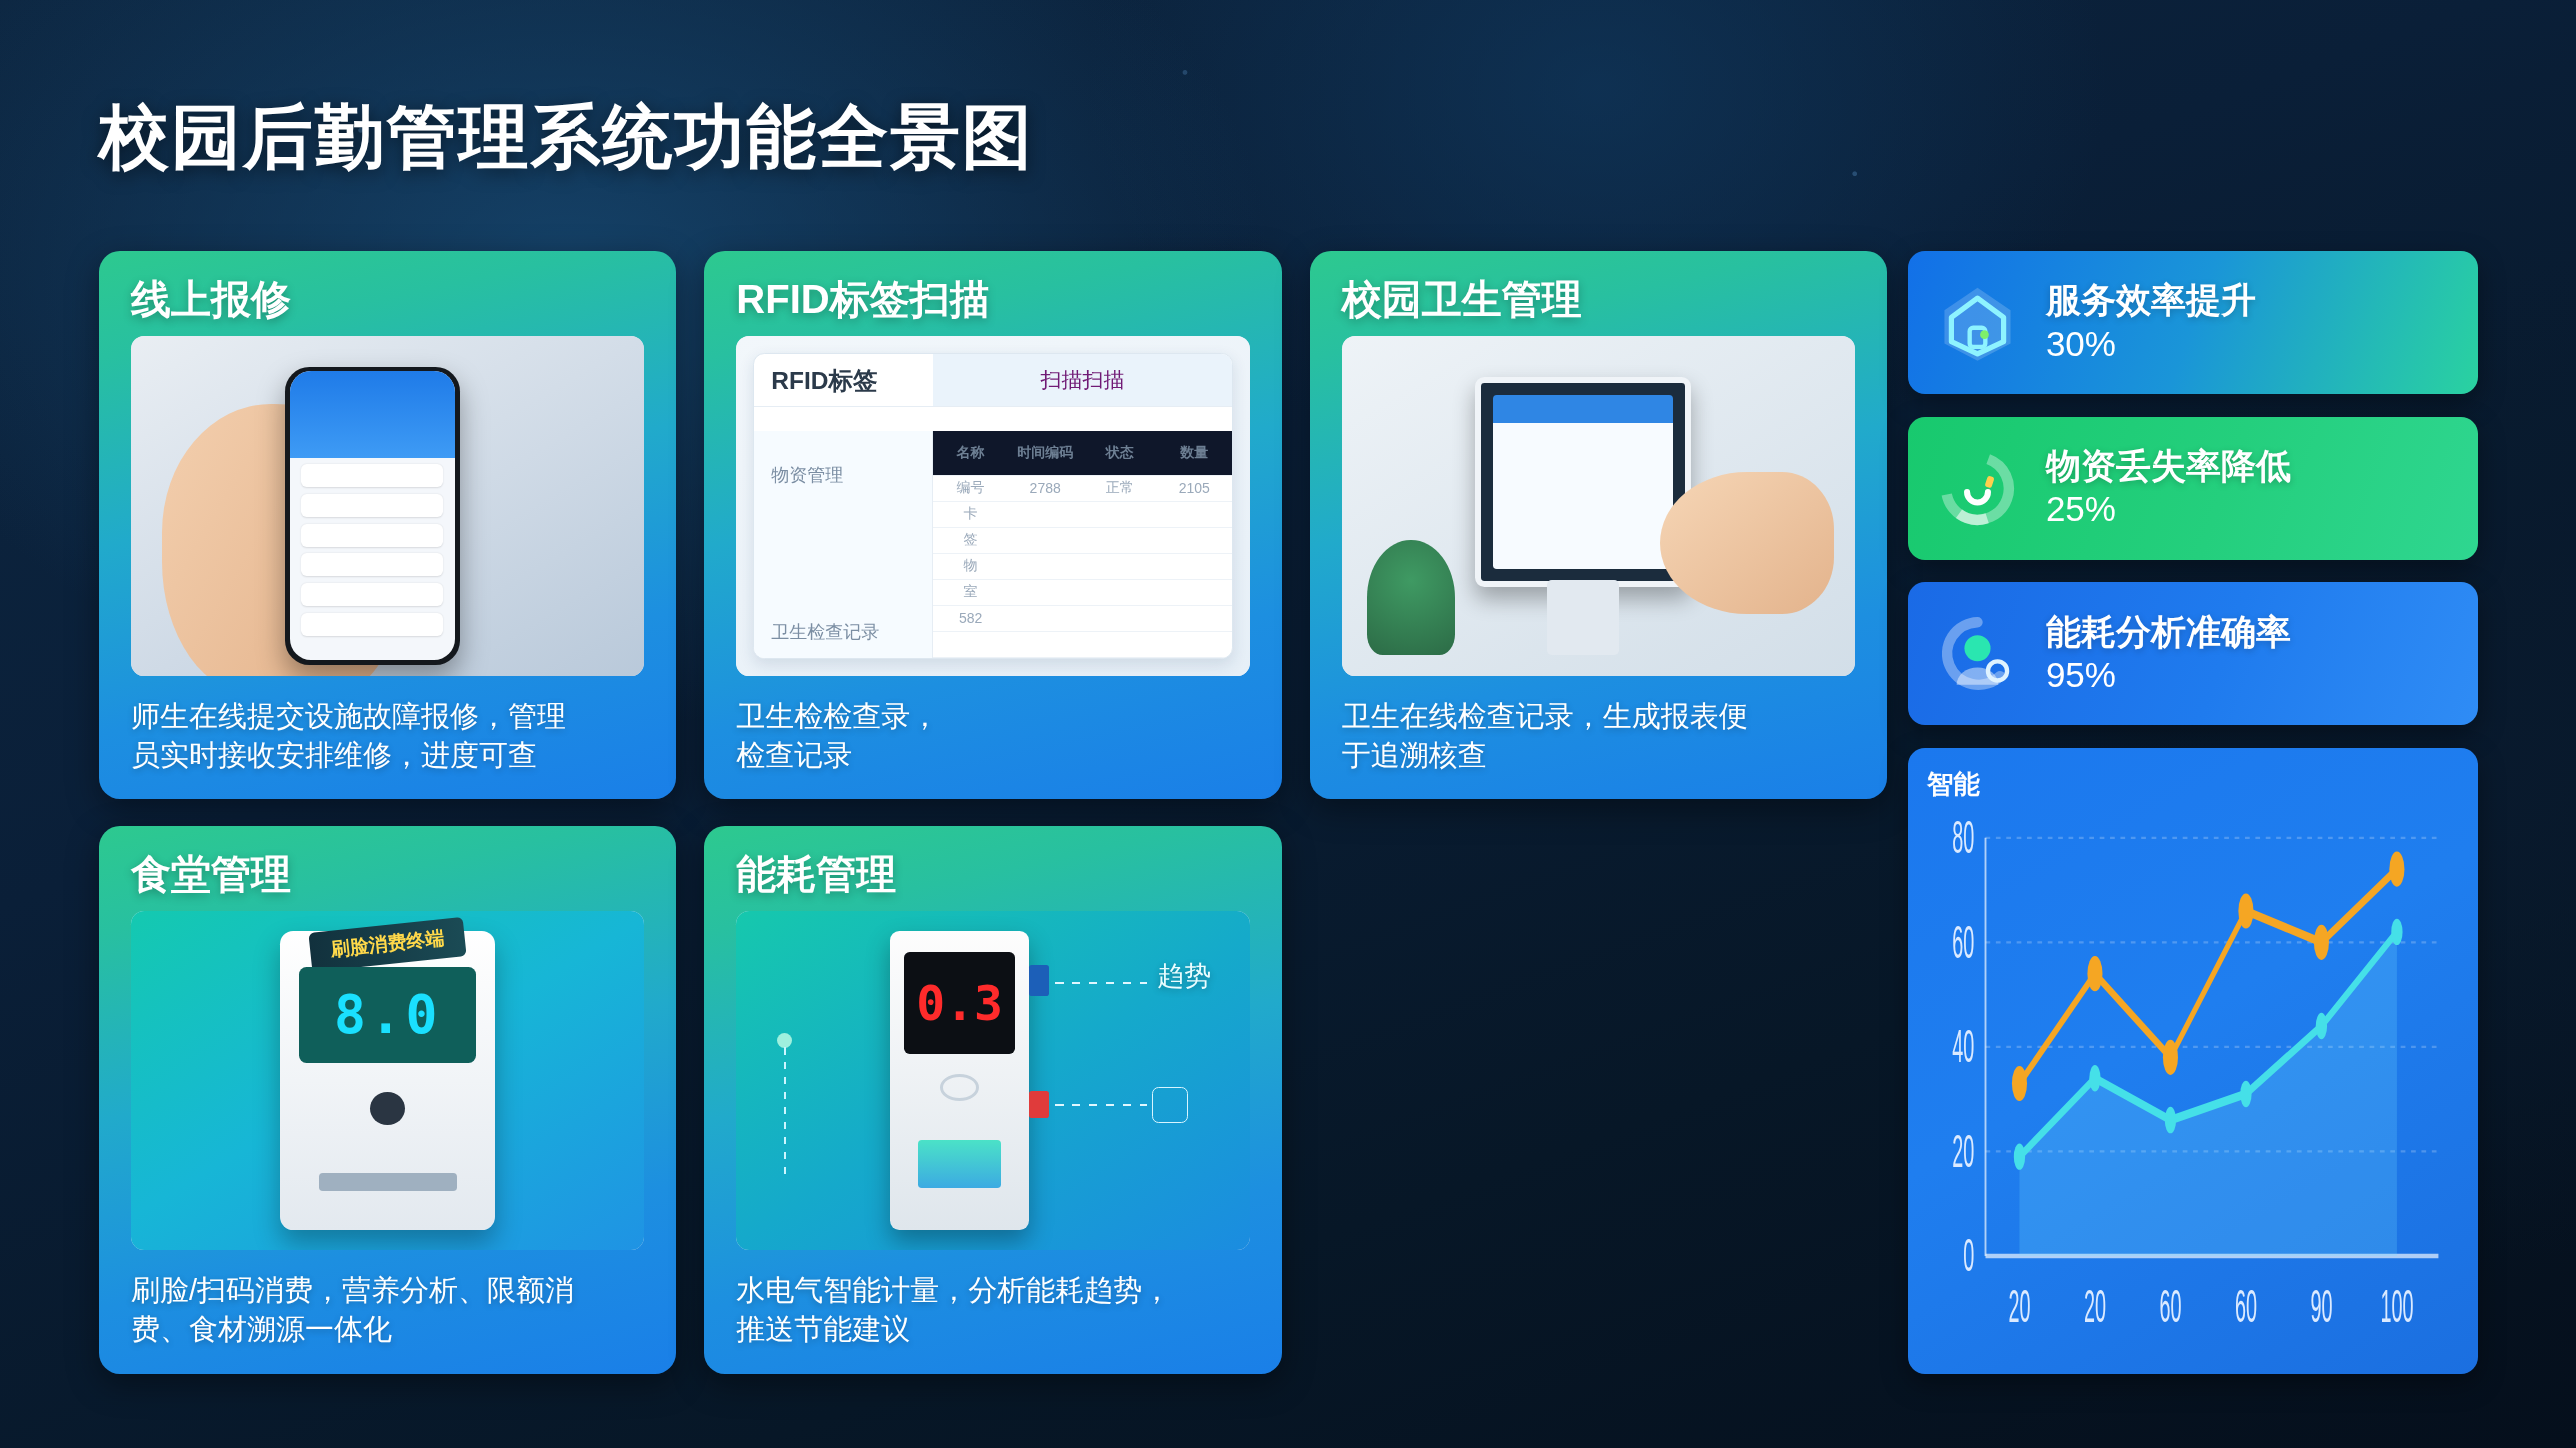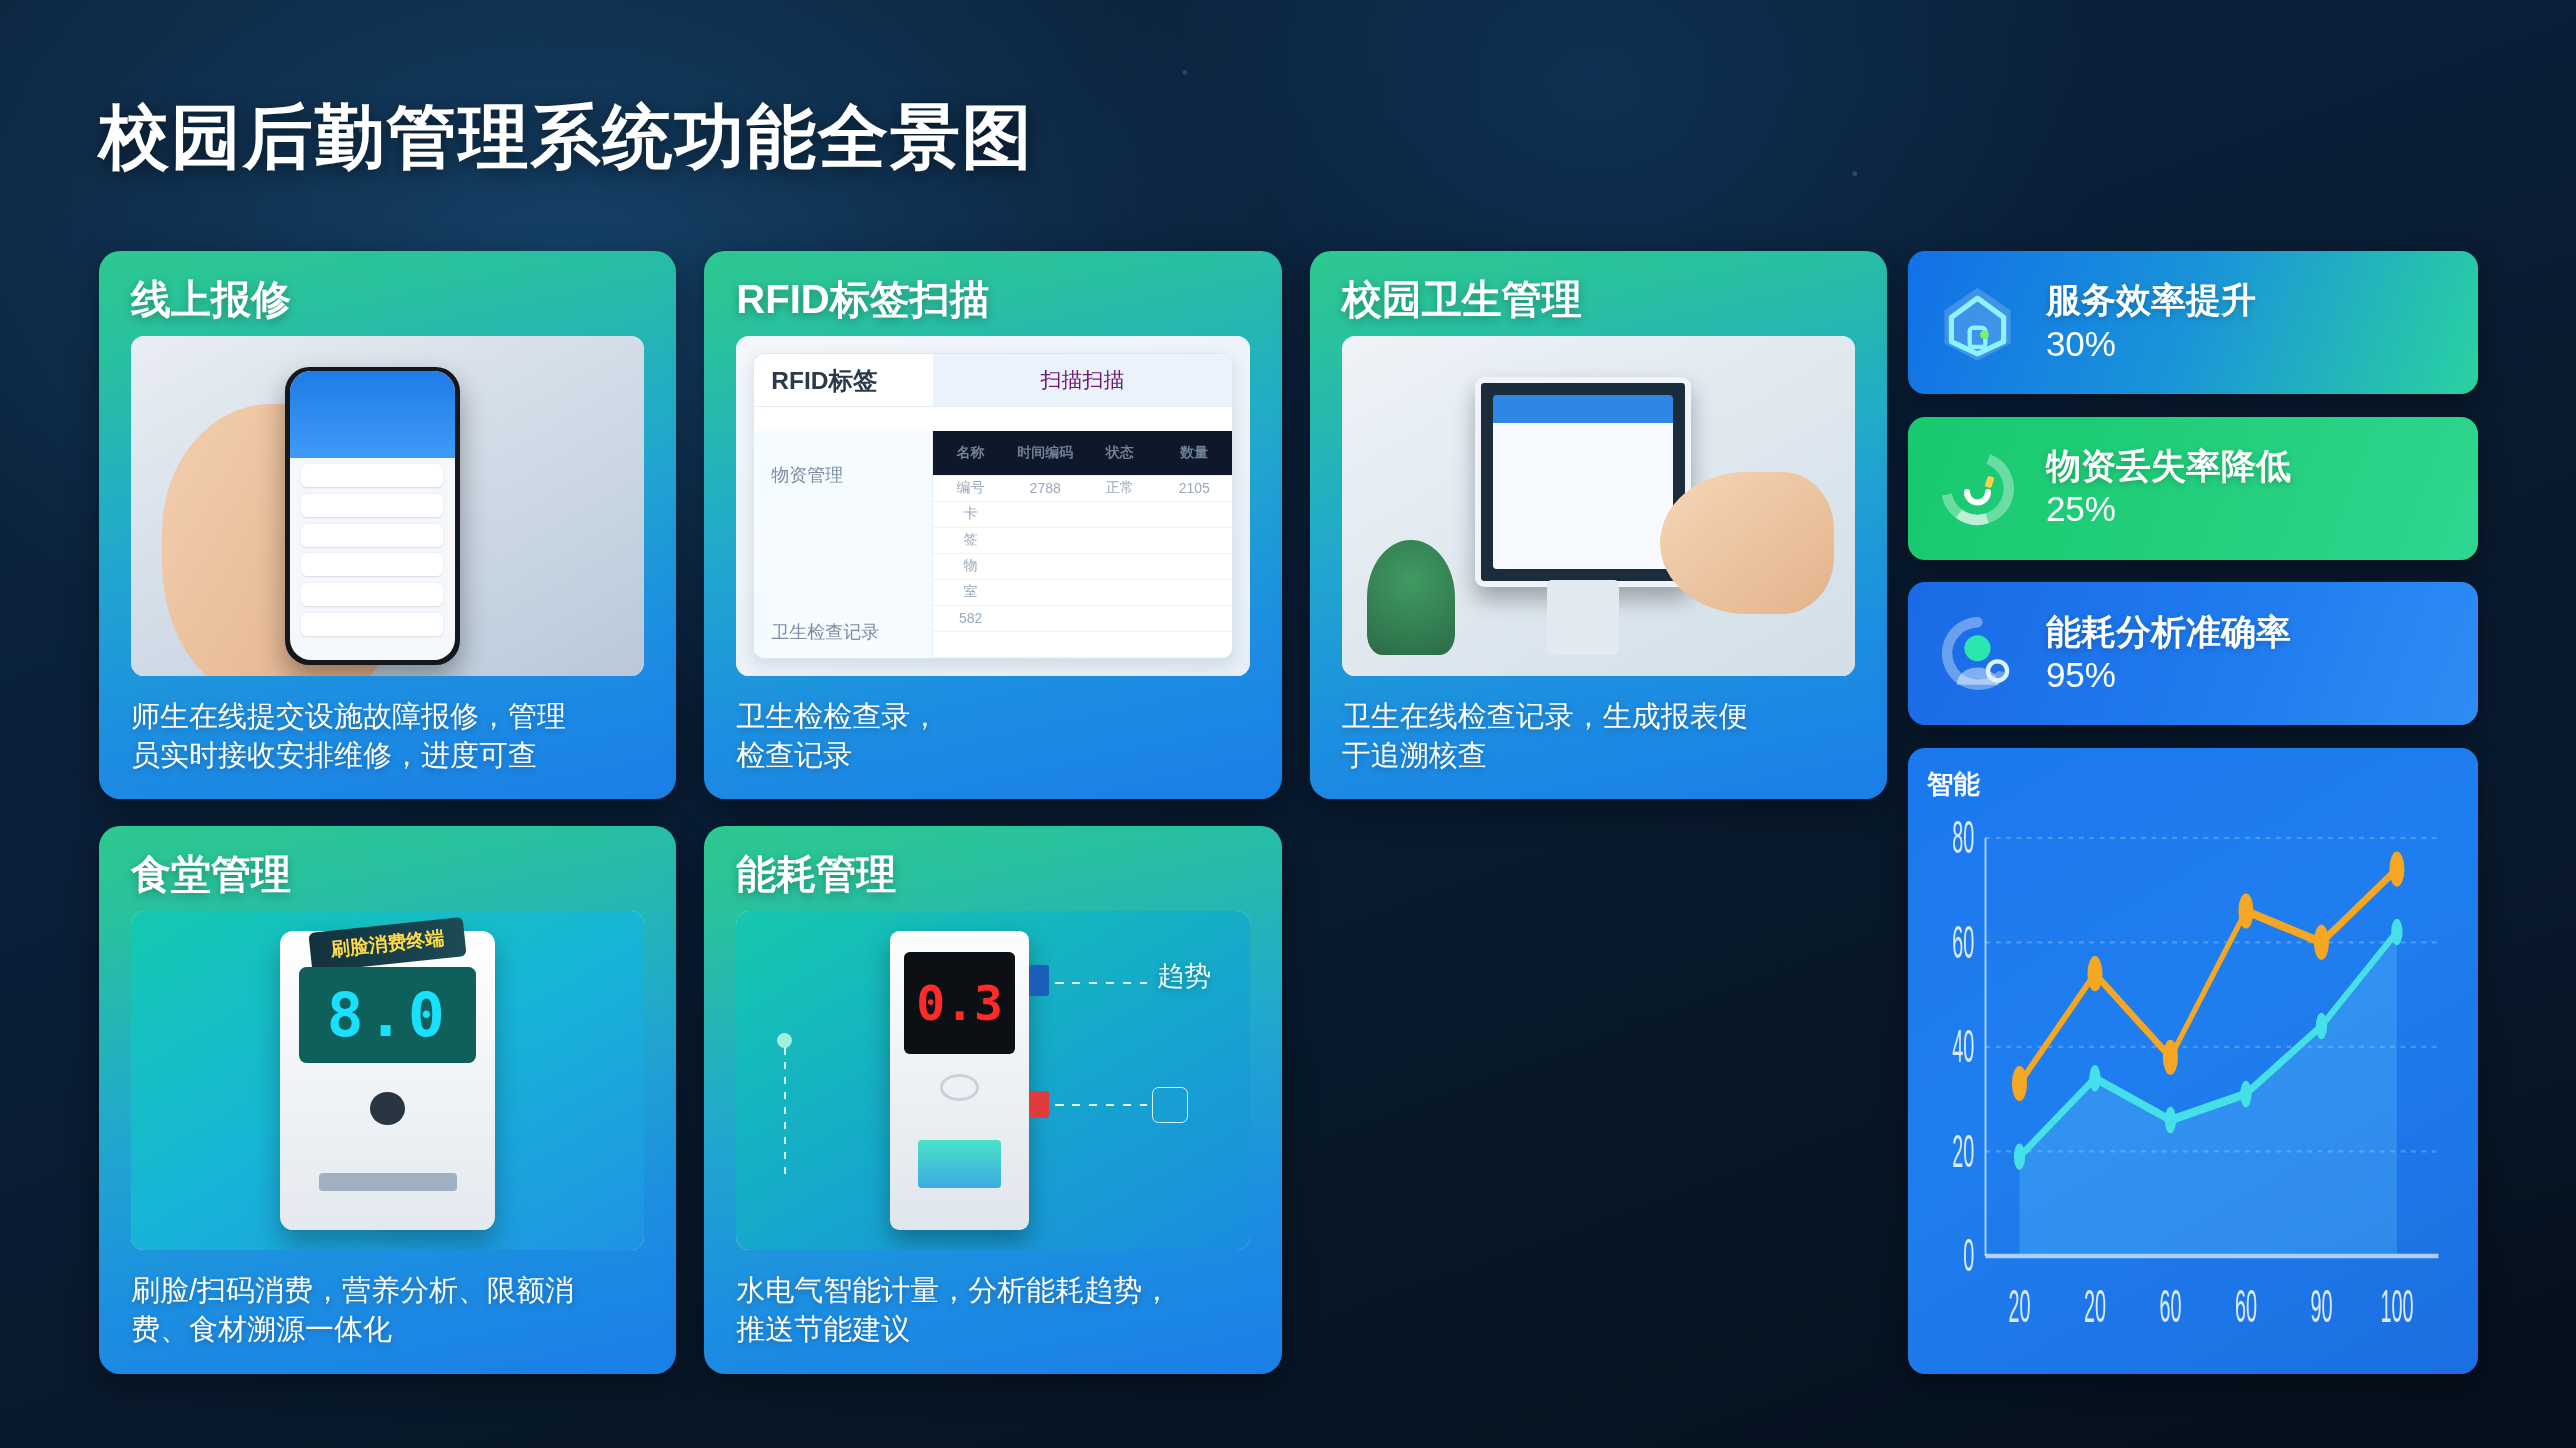--- a/index.html
+++ b/index.html
@@ -120,21 +120,21 @@
   .s-clean .stand{position:absolute;left:40%;bottom:6%;width:14%;height:22%;background:#e2e9f0;border-radius:4.7px;}
   .s-clean .plant{position:absolute;left:5%;bottom:6%;width:17%;height:34%;
     background:radial-gradient(circle at 50% 35%,#3f9a63,#2c6b46);border-radius:50% 50% 18% 18%;}
   .s-clean .finger{position:absolute;right:4%;top:40%;width:34%;height:42%;
     background:linear-gradient(140deg,#f6d6b6,#e3b38c);border-radius:50% 30% 30% 50%/50% 40% 40% 50%;}
   
   .s-cant{background:linear-gradient(150deg,#14c9b0 0%,#17b6d6 48%,#1f93e4 100%);}
   .s-cant .term{position:absolute;left:29%;top:6%;width:42%;height:88%;
     background:linear-gradient(180deg,#ffffff,#e3e9ef);border-radius:13.2px;box-shadow:0 13.2px 26.4px rgba(0,0,0,.28);}
   .s-cant .disp{position:absolute;left:9%;top:12%;width:82%;height:32%;background:#0f5f5a;border-radius:7.5px;
-    display:flex;align-items:center;justify-content:center;color:#1ae0ff;font-size:61px;font-weight:bold;
+    display:flex;align-items:center;justify-content:center;color:#1ae0ff;font-size:53px;font-weight:bold;
     font-family:"DejaVu Sans Mono",monospace;letter-spacing:3.8px;}
   .s-cant .lens{position:absolute;left:42%;top:54%;width:16%;height:11%;background:#2a3542;border-radius:50%;}
   .s-cant .slot{position:absolute;left:18%;bottom:13%;width:64%;height:6%;background:#9fb0c0;border-radius:3.8px;}
   .s-cant .tag{position:absolute;left:14%;top:-2%;width:72%;height:13%;
     background:linear-gradient(90deg,#12313d,#1b4b55);border-radius:5.7px;transform:rotate(-6deg);
     color:#ffd94a;font-size:19px;display:flex;align-items:center;justify-content:center;font-weight:bold;}
   
   .s-energy{background:linear-gradient(150deg,#16c8ad 0%,#15a9cb 52%,#1b8ce0 100%);}
   .s-energy .meter{position:absolute;left:30%;top:6%;width:27%;height:88%;
     background:linear-gradient(180deg,#fdfdfd,#dfe6ec);border-radius:9.4px;box-shadow:0 11.3px 24.5px rgba(0,0,0,.3);}

